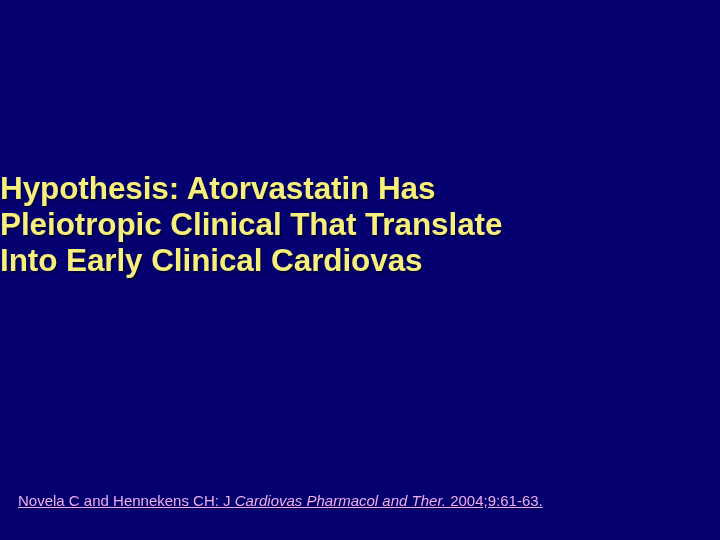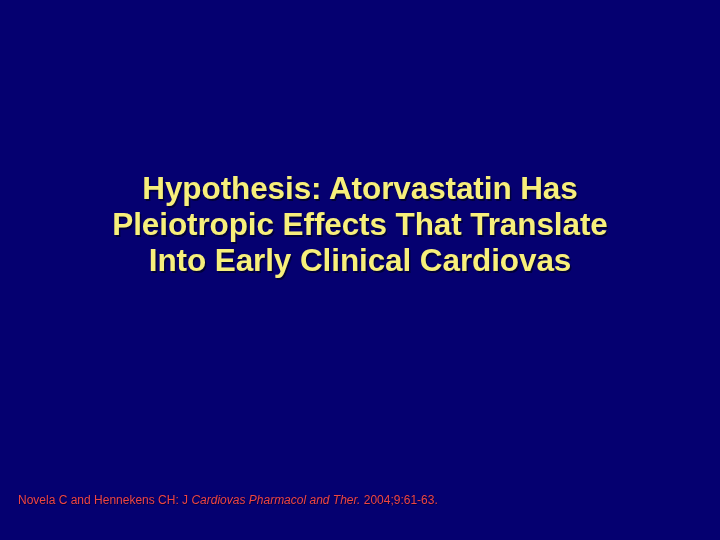--- a/index.html
+++ b/index.html
@@ -21,65 +21,65 @@
     box-sizing: border-box;
     overflow: hidden;
   }
 
   
   #title-block {
     position: absolute;
     left: 0;
     top: 170px;
     width: 720px;
-    text-align: center;
   }
 
   .title-line {
     display: block;
     font-family: "Liberation Sans", sans-serif;
     font-weight: bold;
     font-size: 31.5px;
     line-height: 36px;
     letter-spacing: -0.1px;
     color: #F7EF7B;
     text-shadow: 1.5px 1.5px 0 rgba(0, 0, 40, 0.75);
     white-space: nowrap;
   }
 
   
   #citation {
     position: absolute;
     left: 18px;
     top: 491px;
     font-family: "Liberation Sans", sans-serif;
-    font-size: 12px;
+    font-size: 15px;
     line-height: 19px;
     font-weight: normal;
-    color: #ef4444;
+    color: #f0abfc;
     white-space: nowrap;
     text-shadow: 0.5px 0.5px 0 rgba(0, 0, 30, 0.6);
+    text-decoration: underline;
   }
 
   #citation .cit-seg {
     font-style: normal;
   }
 
   #citation .cit-seg.italic {
     font-style: italic;
   }
 </style>
 </head>
 <body>
 
 <div id="slide">
 
   <div id="title-block">
     <span class="title-line">Hypothesis: Atorvastatin Has</span>
-    <span class="title-line">Pleiotropic Effects That Translate</span>
+    <span class="title-line">Pleiotropic Clinical That Translate</span>
     <span class="title-line">Into Early Clinical Cardiovas</span>
   </div>
 
   <div id="citation">
     <span class="cit-seg">Novela C and Hennekens CH: J </span><span class="cit-seg italic">Cardiovas Pharmacol and Ther.</span><span class="cit-seg"> 2004;9:61-63.</span>
   </div>
 
 </div>
 
 </body></html>

